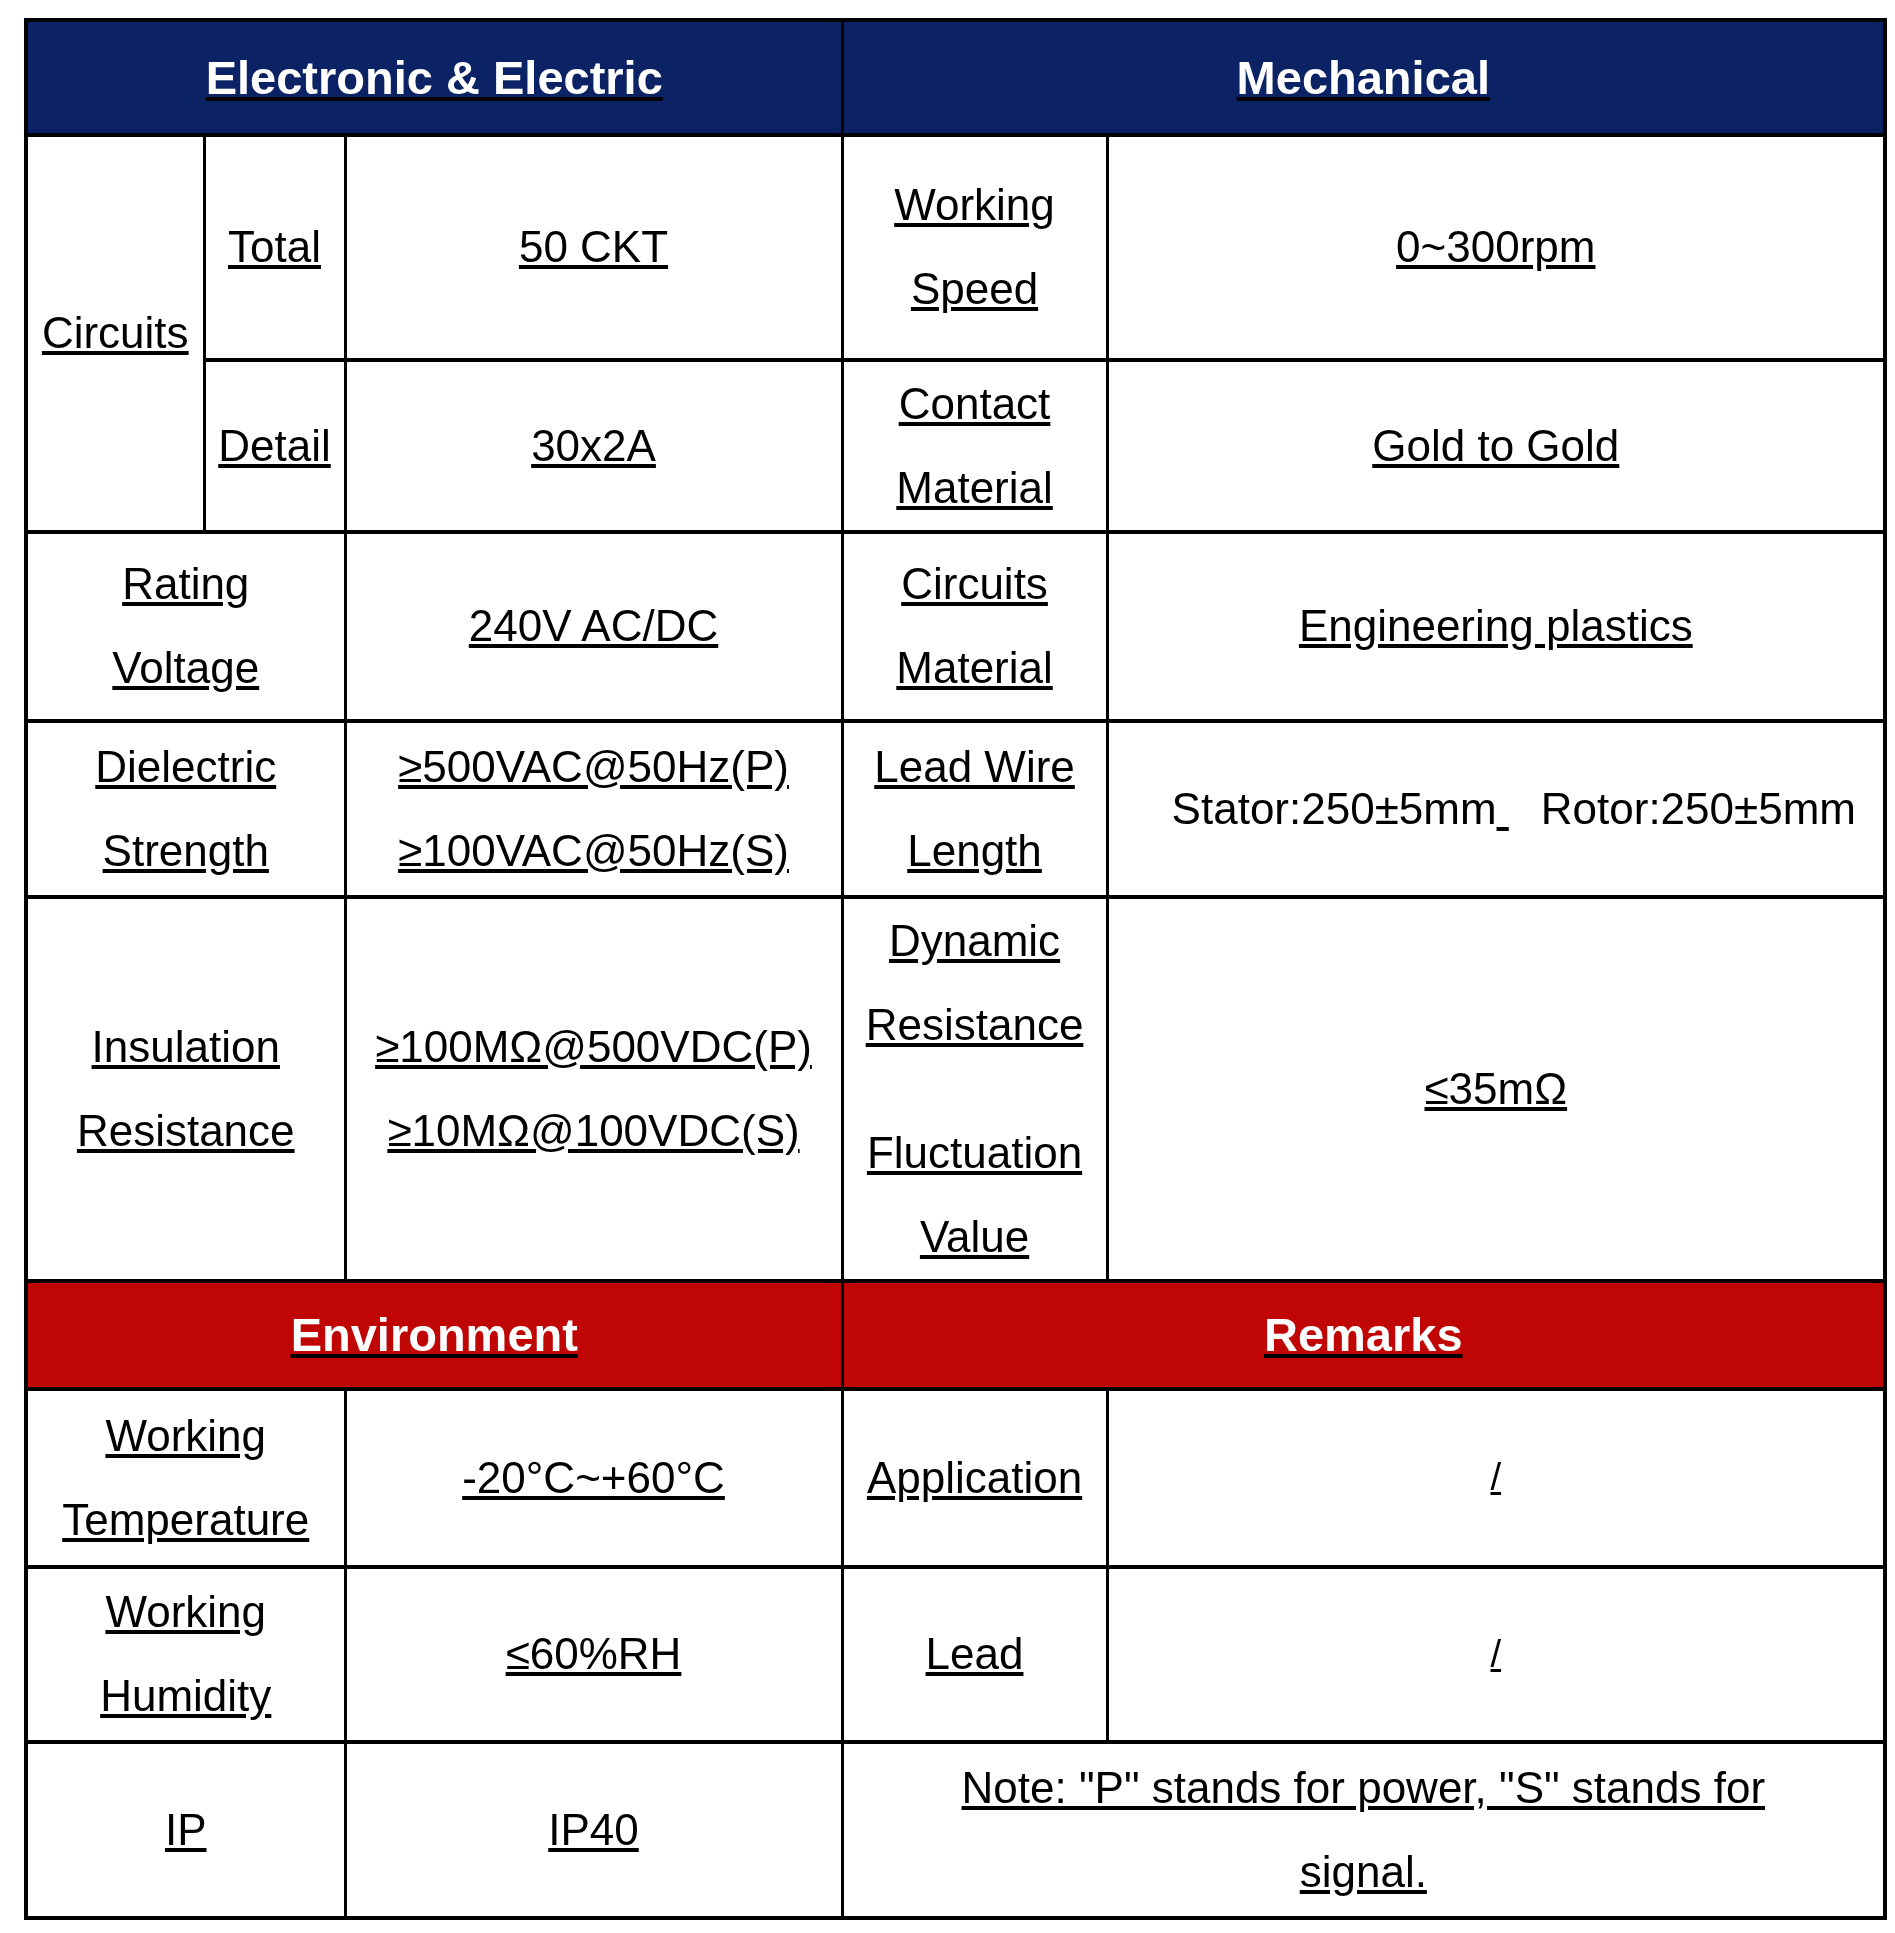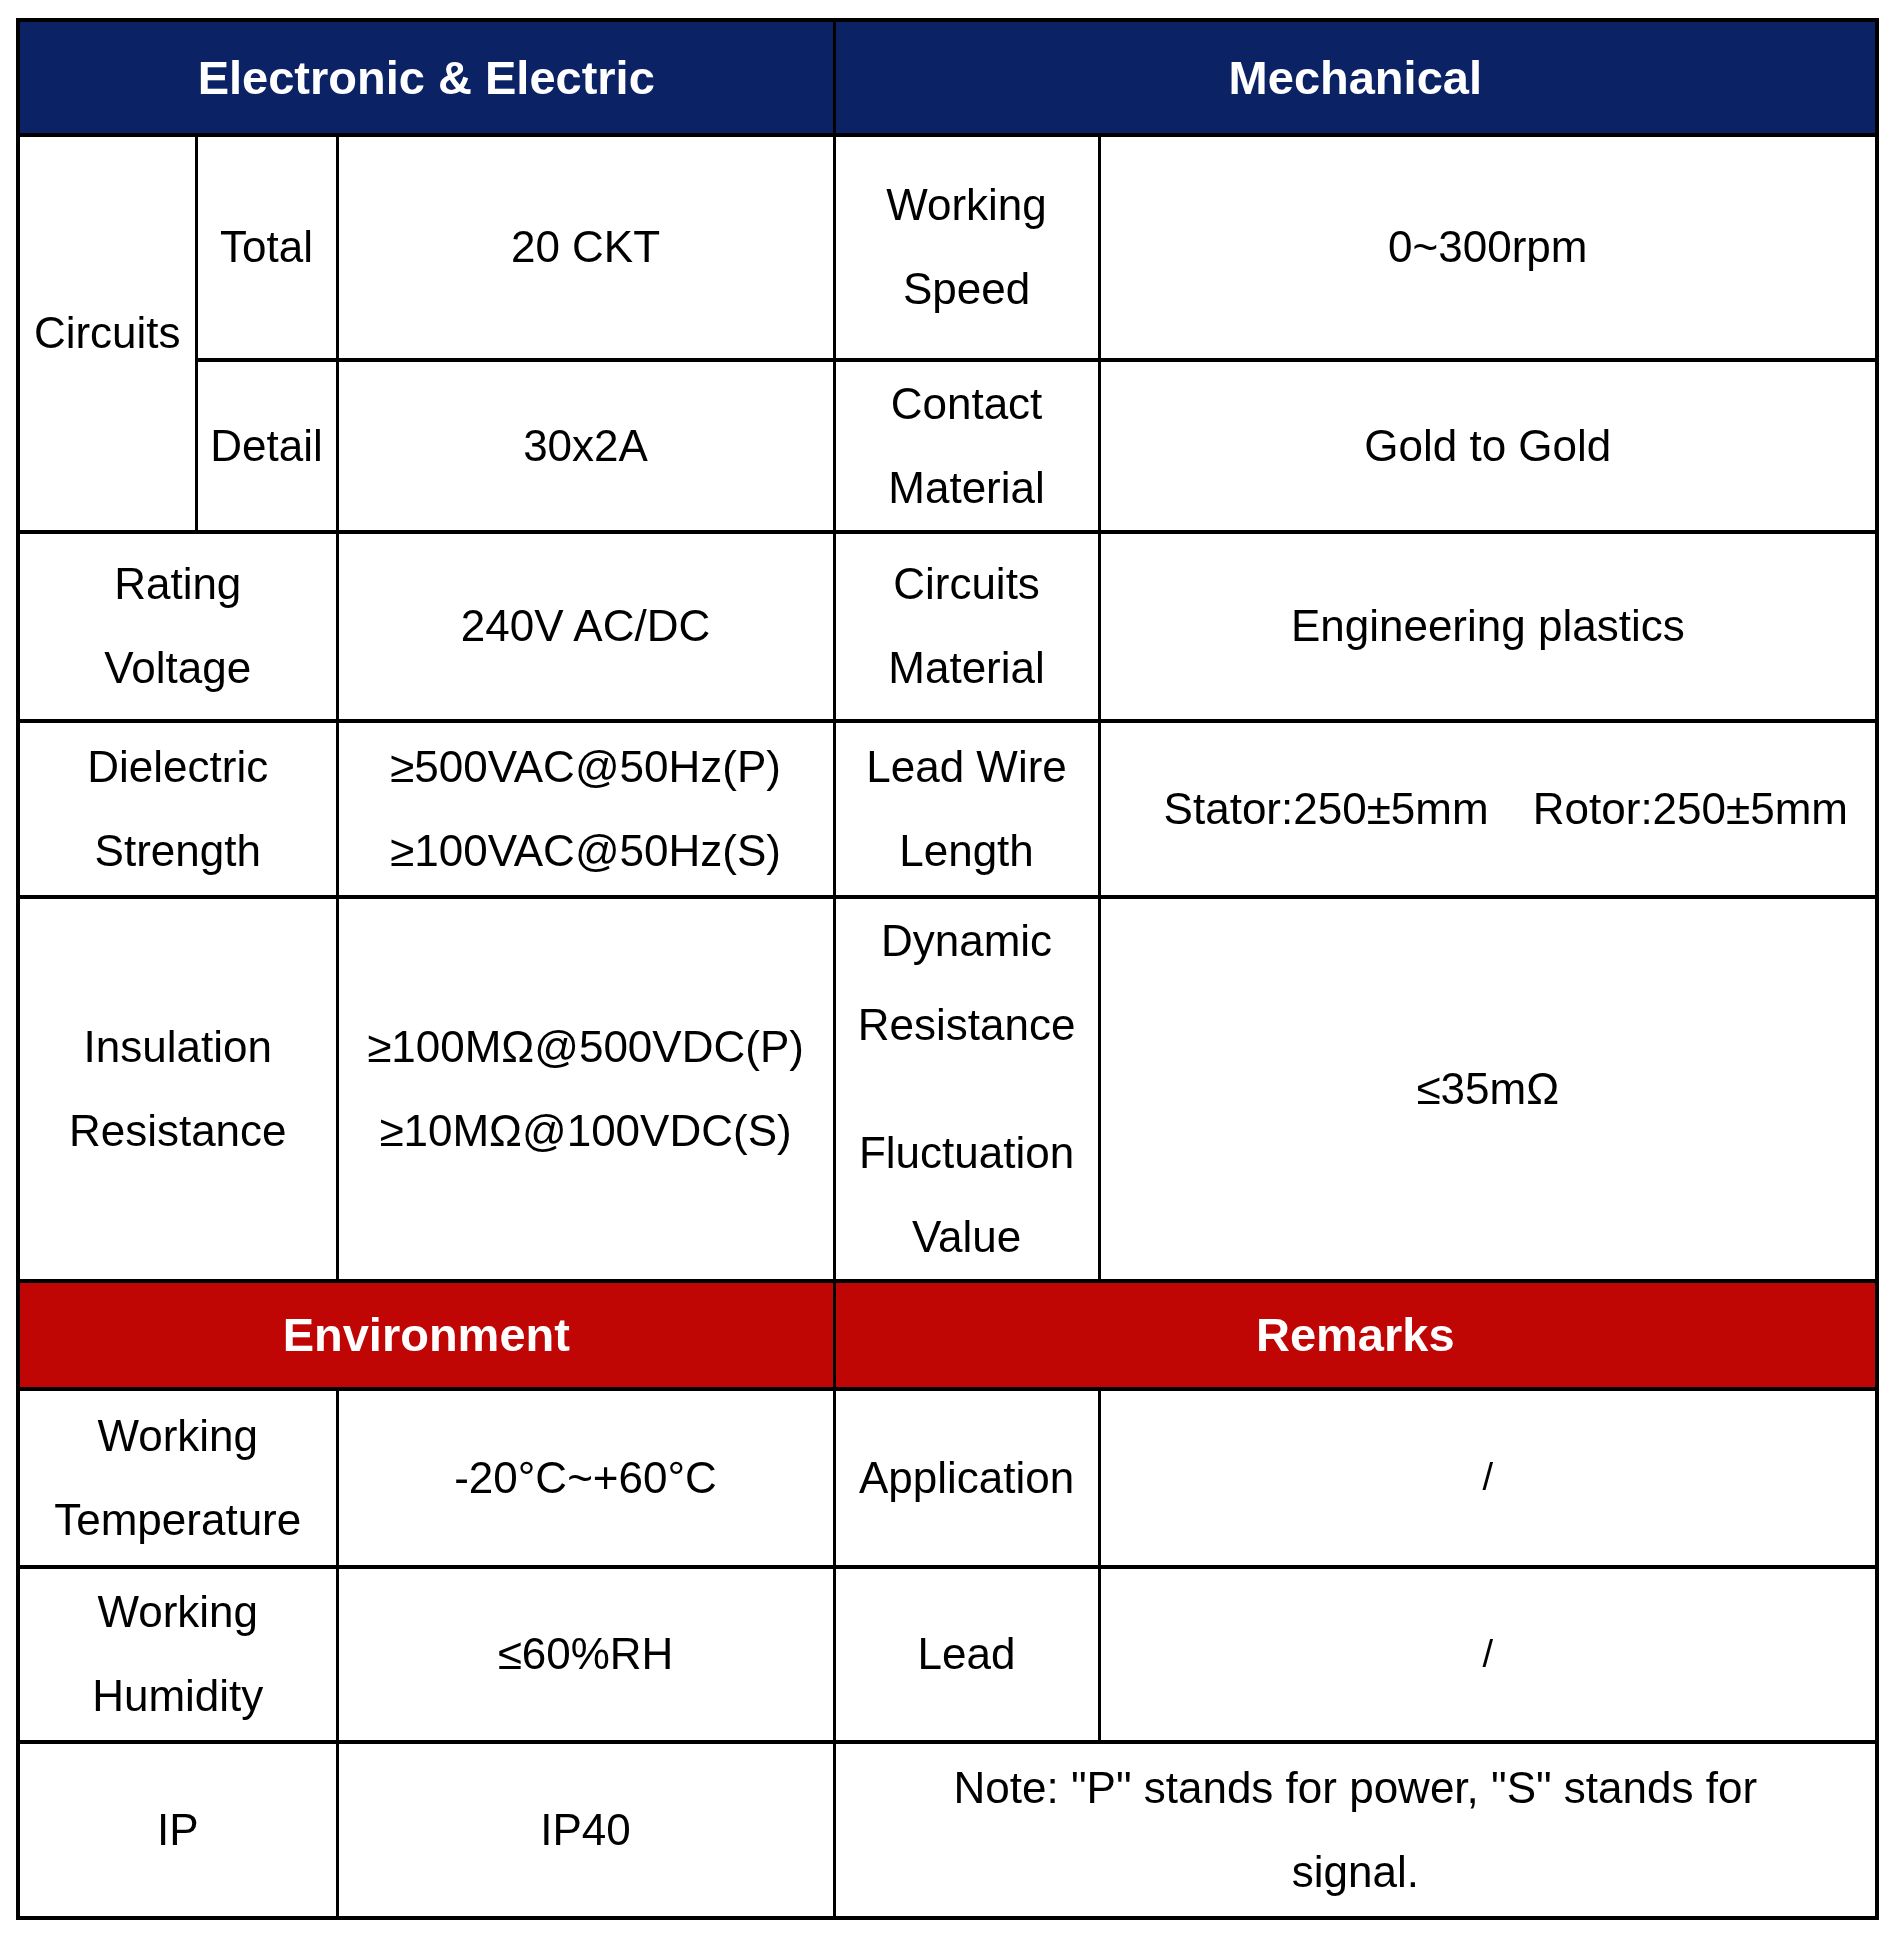--- a/index.html
+++ b/index.html
@@ -15,25 +15,26 @@
     background: #ffffff;
   }
   body {
     width: 1895px; height: 1933px;
     position: relative;
     font-family: "Liberation Sans", "DejaVu Sans", sans-serif;
     color: var(--body_text);
   }
   table.spec {
     position: absolute;
-    left: 16px; top: 17.6px;
+    left: 24px; top: 17.6px;
     width: 1859px;
     border-collapse: collapse;
     table-layout: fixed;
     border: 4.8px solid var(--border_black);
+    text-decoration: underline;
   }
   td {
     border-left: 3.2px solid var(--border_black);
     border-right: 3.2px solid var(--border_black);
     border-top: 4.8px solid var(--border_black);
     border-bottom: 4.8px solid var(--border_black);
     text-align: center;
     vertical-align: middle;
     font-size: 44px;
     padding: 0 4.8px;
@@ -68,21 +69,21 @@
 
   <tbody>
       <tr class="hdr blue" style="height:115px">
     <td colspan="3">Electronic &amp; Electric</td>
     <td colspan="2">Mechanical</td>
   </tr>
 
   <tr style="height:225px">
     <td rowspan="2">Circuits</td>
     <td>Total</td>
-    <td>20 CKT</td>
+    <td>50 CKT</td>
     <td>
       <div class="stack">
         <span>Working</span>
         <span>Speed</span>
       </div>
     </td>
     <td>0~300rpm</td>
   </tr>
 
   <tr style="height:170px">

